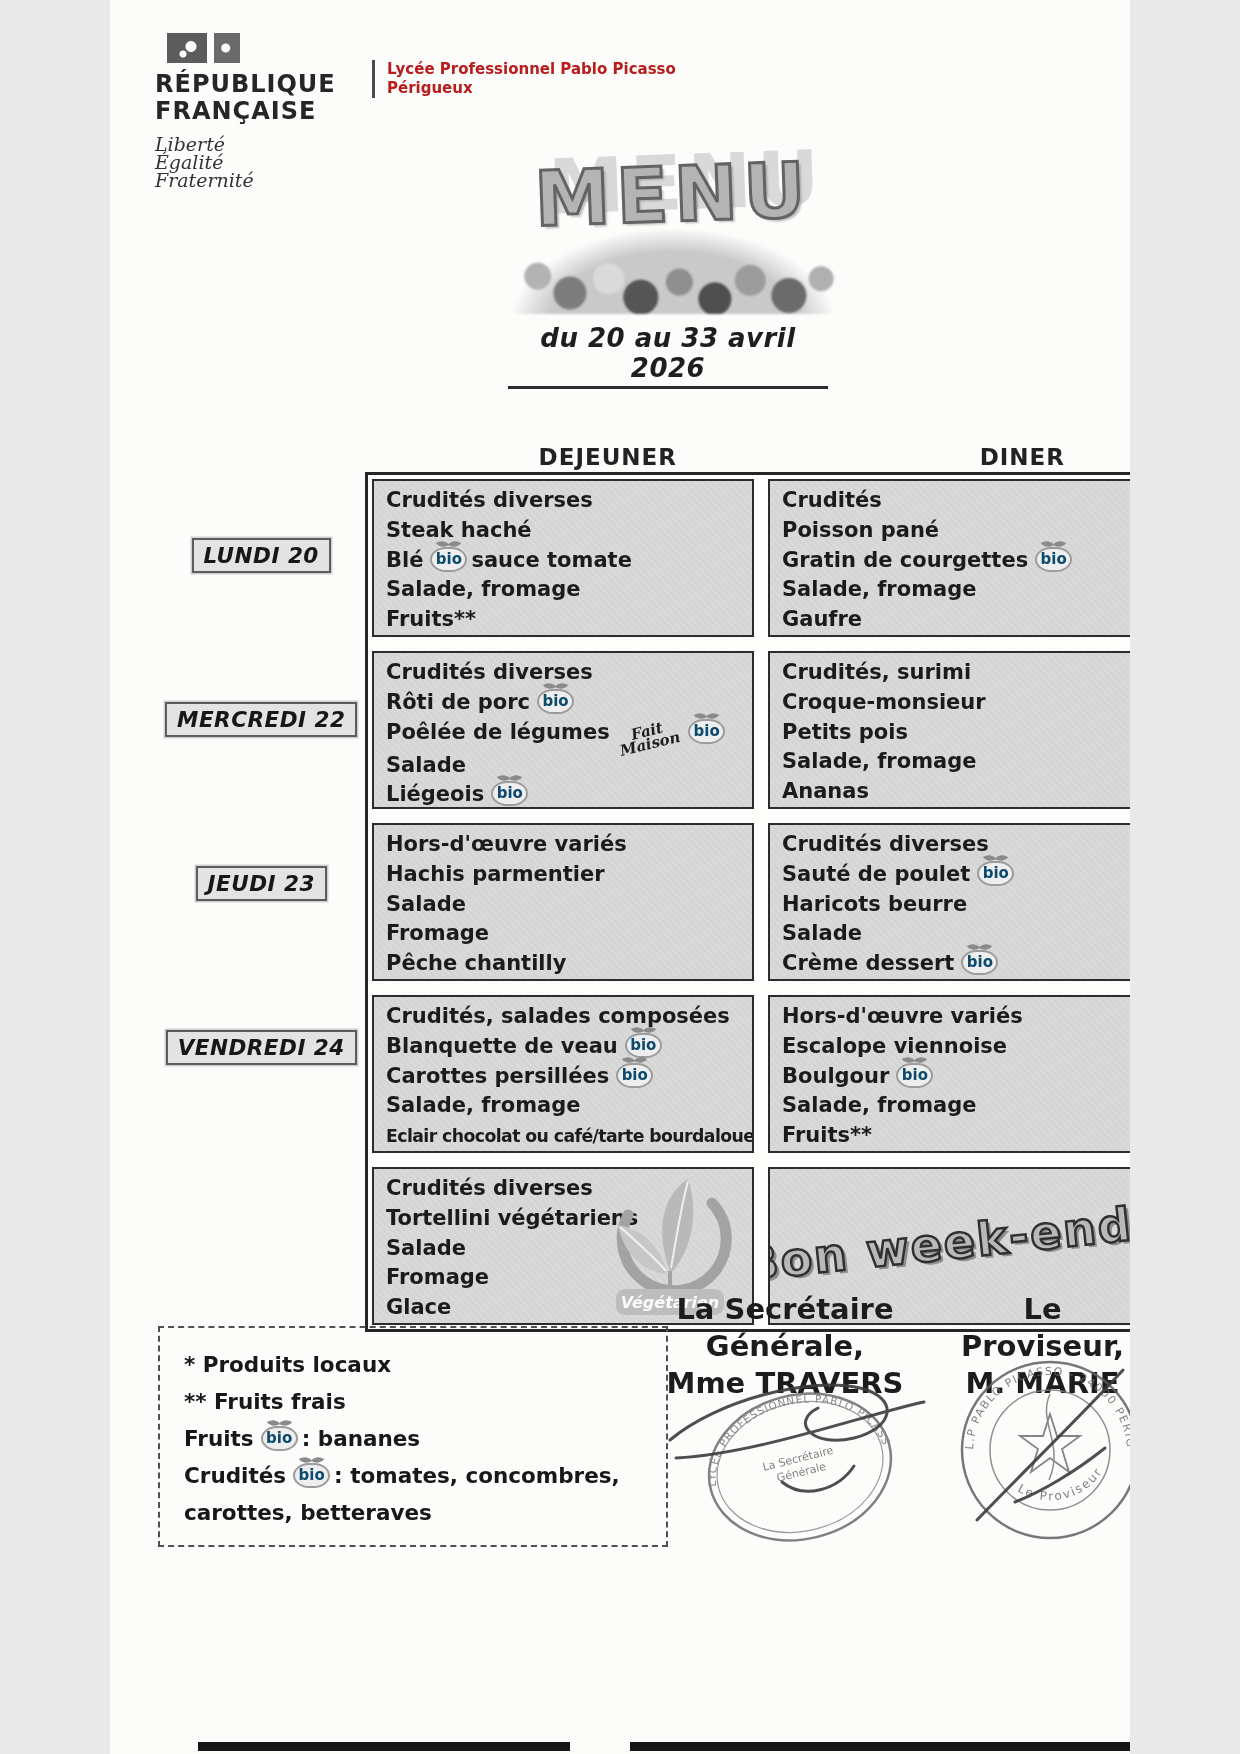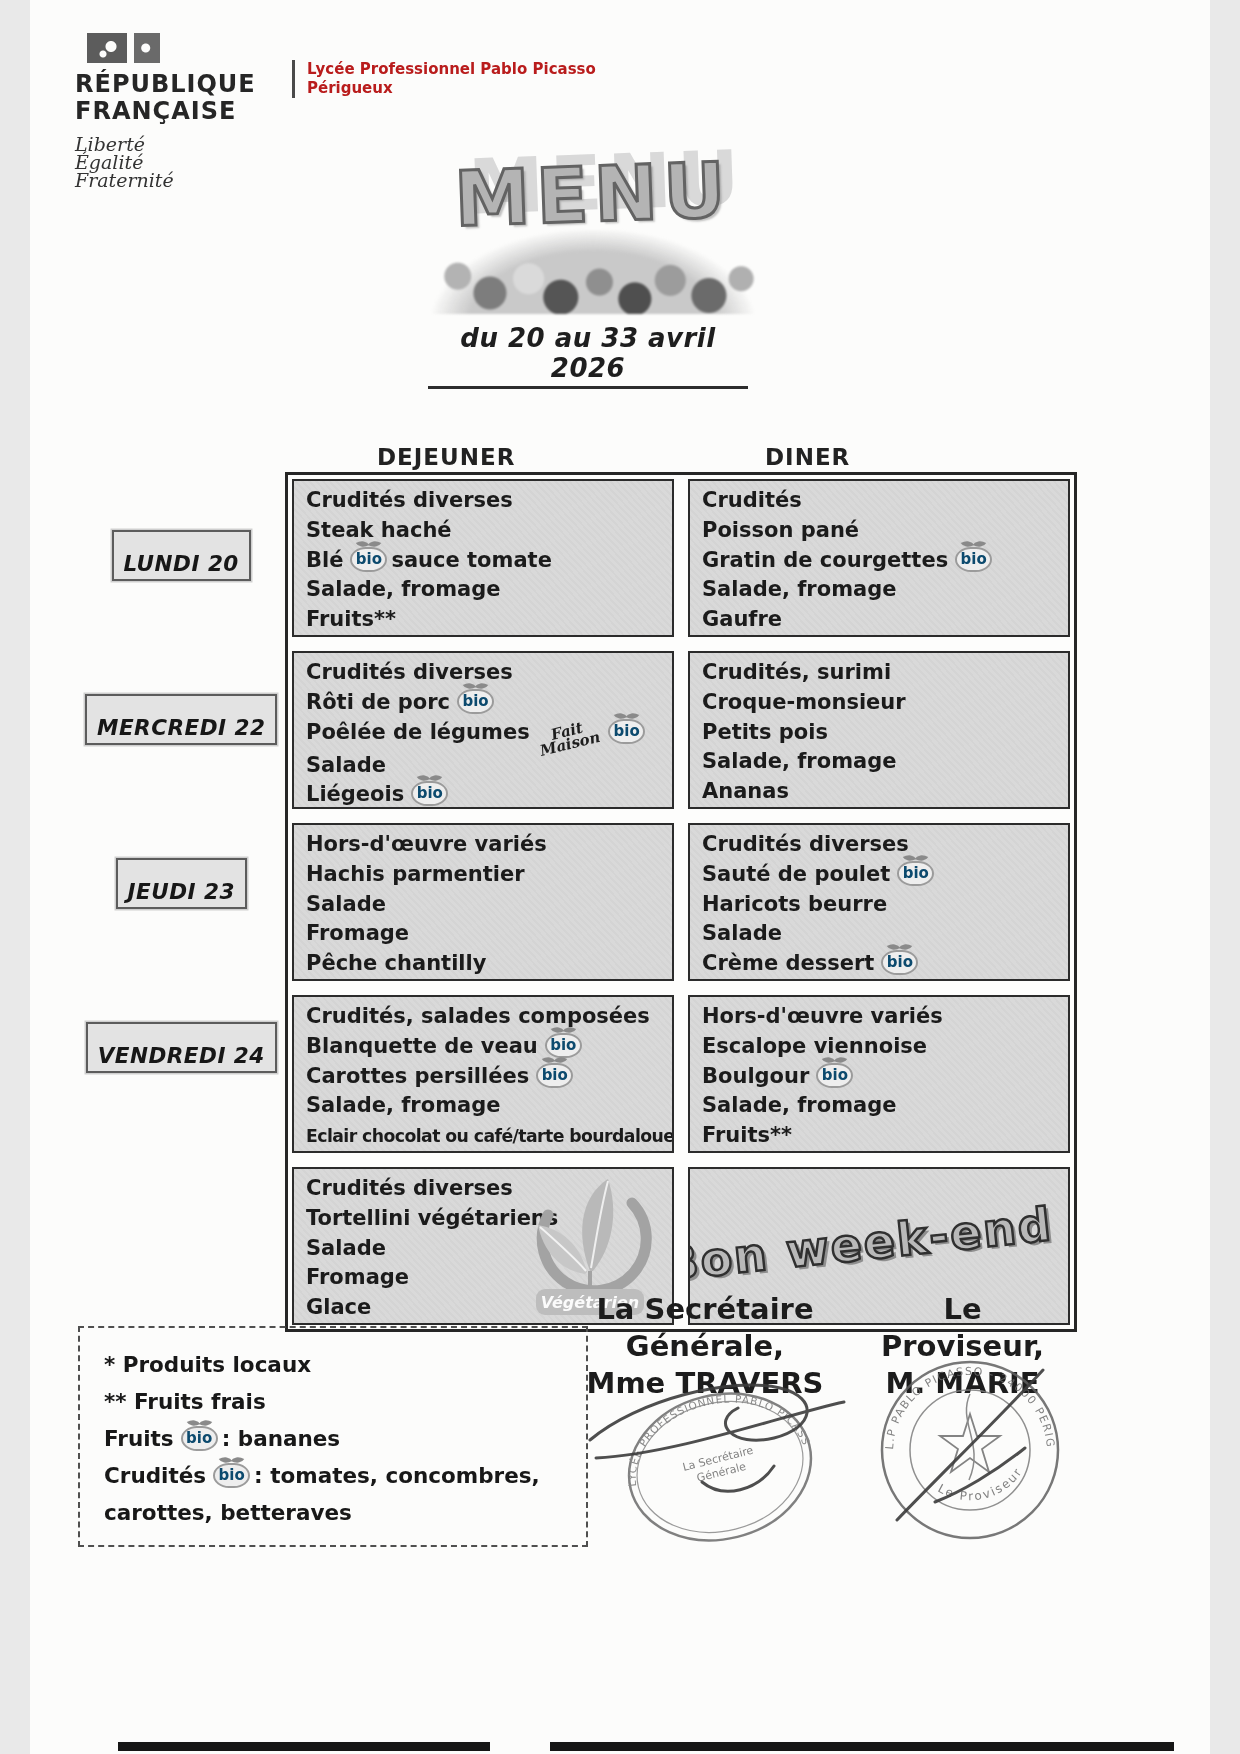--- a/index.html
+++ b/index.html
@@ -1,18 +1,18 @@
 <!DOCTYPE html>
 <html><head>
 <meta charset="utf-8">
 <style>
   * { margin:0; padding:0; box-sizing:border-box; }
   html,body { background:#e9e9e9; }
   .page {
-    position:relative; width:1180px; height:1754px; margin:0 auto;
+    position:relative; width:1020px; height:1754px; margin:0 auto;
     background:#fcfcfb; overflow:hidden;
     font-family:"DejaVu Sans","Liberation Sans",sans-serif; color:#1e1e1e;
   }
 
   
   .gov { position:absolute; left:45px; top:33px; }
   .gov-logo { display:flex; gap:7px; margin-left:12px; margin-bottom:8px; }
   .gov-logo .b1 { width:40px; height:30px; background:#5c5c5c;
     background-image:radial-gradient(circle at 60% 45%, #fcfcfb 0 5px, transparent 6px),
                      radial-gradient(circle at 40% 70%, #fcfcfb 0 3px, transparent 4px); }
@@ -48,21 +48,21 @@
       radial-gradient(circle at 96% 58%, #b0b0b0 0 12px, transparent 13px),
       radial-gradient(ellipse at 50% 115%, #c9c9c9 0 55%, transparent 72%);
   }
 
   
   .date-wrap { position:absolute; left:398px; top:323px; width:320px; text-align:center; }
   .date-range { display:inline-block; font-size:26px; font-weight:bold; font-style:italic;
     border-bottom:3.5px solid #2d2d2d; padding:0 6px 3px; letter-spacing:0.5px; }
 
   
-  .col-head { position:absolute; top:444px; width:220px; text-align:left;
+  .col-head { position:absolute; top:444px; width:220px; text-align:right;
     font-size:23px; font-weight:bold; letter-spacing:1px; color:#222; }
   .col-head.dej { left:347px; }
   .col-head.din { left:735px; }
 
   
   .menu-table { position:absolute; left:255px; top:472px; width:792px;
     border:3.5px solid #262626; padding:4px; background:#fdfdfc;
     display:grid; grid-template-columns:1fr 1fr; grid-auto-rows:158px; gap:14px; }
   .cell { border:2.5px solid #2b2b2b; background:#d9d9d9;
     background-image:repeating-linear-gradient(47deg, rgba(0,0,0,.025) 0 2px, transparent 2px 5px);
@@ -70,21 +70,21 @@
     color:#1b1b1b; position:relative; overflow:hidden; }
   .mi { white-space:nowrap; }
   .mi .t { }
   .mi.condensed { font-size:18px; letter-spacing:-0.6px; transform:scaleX(.96); transform-origin:left; }
 
   
   .day-rail { position:absolute; left:55px; top:476px; width:192px;
     display:grid; grid-auto-rows:158px; gap:6px; }
   .day-slot { display:flex; align-items:center; justify-content:center; }
   .day-label { border:2px solid #5c5c5c; box-shadow:0 0 0 1.5px #cfcfcf; background:#e3e3e3;
-    padding:19px 10px 3px; font-size:21.5px; font-weight:bold; font-style:italic;
+    padding:3px 10px 3px; font-size:21.5px; font-weight:bold; font-style:italic;
     letter-spacing:0.5px; color:#171717; white-space:nowrap; }
 
   
   .bio { display:inline-block; position:relative; width:37px; height:25px;
     margin:0 4px 0 7px; vertical-align:-5px; }
   .bio .bub { position:absolute; inset:0; border:2px solid #9b9b9b; border-radius:50% / 58%;
     background:#eee; color:#0c4a6e; font-weight:bold; font-size:15px;
     text-align:center; line-height:20px; letter-spacing:0; }
   .bio::before, .bio::after { content:""; position:absolute; top:-7px; width:11px; height:8px;
     background:#8a8a8a; z-index:2; }

